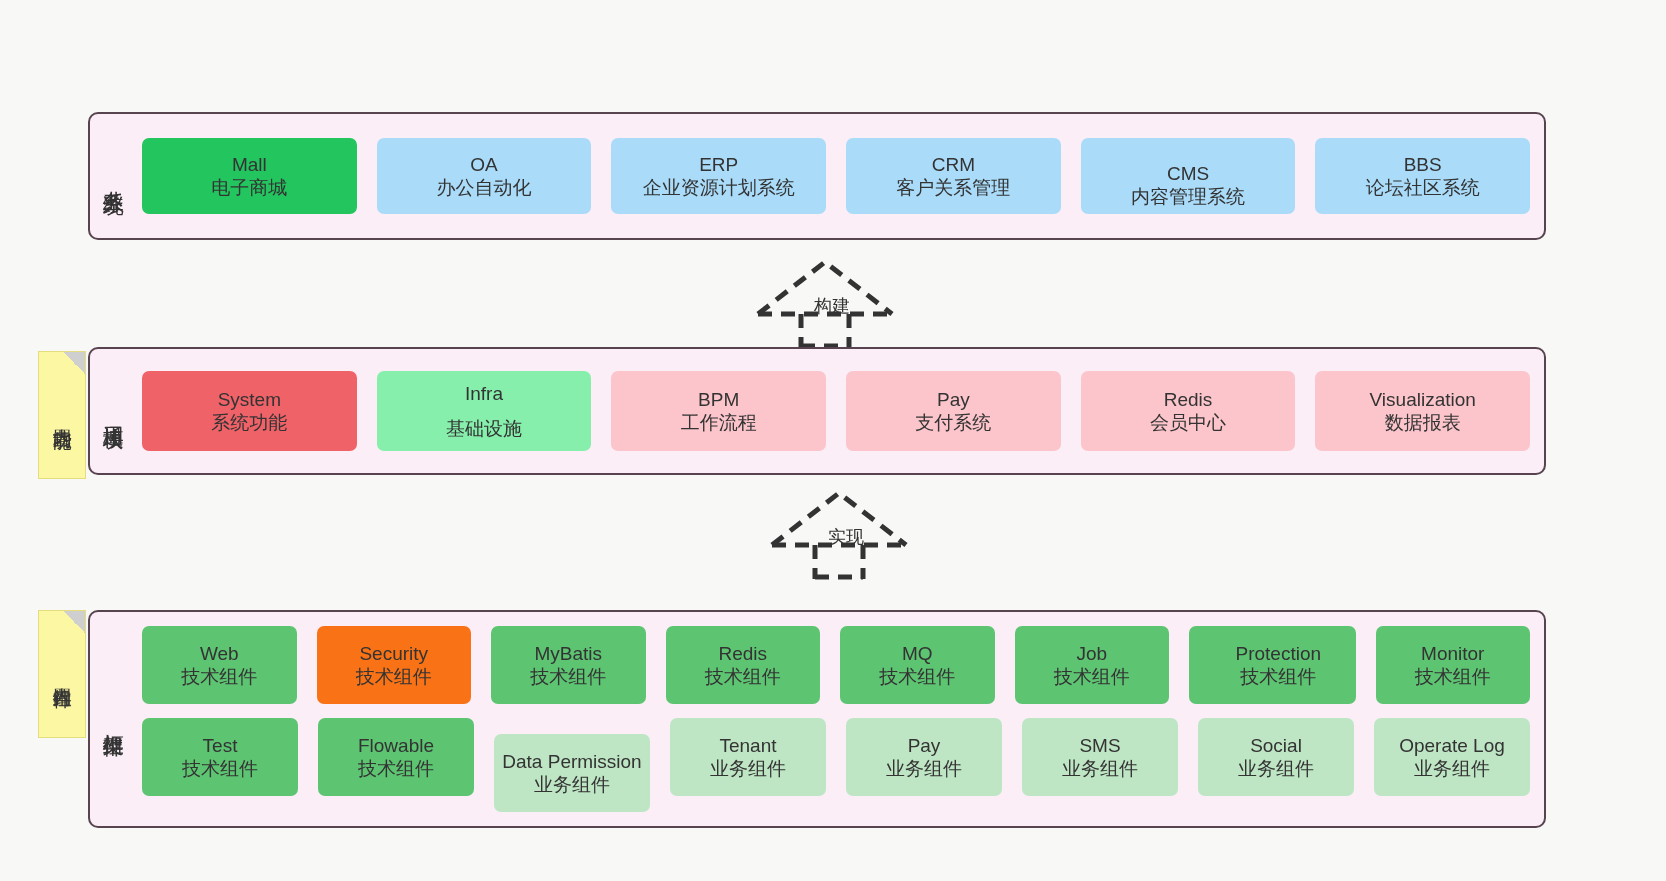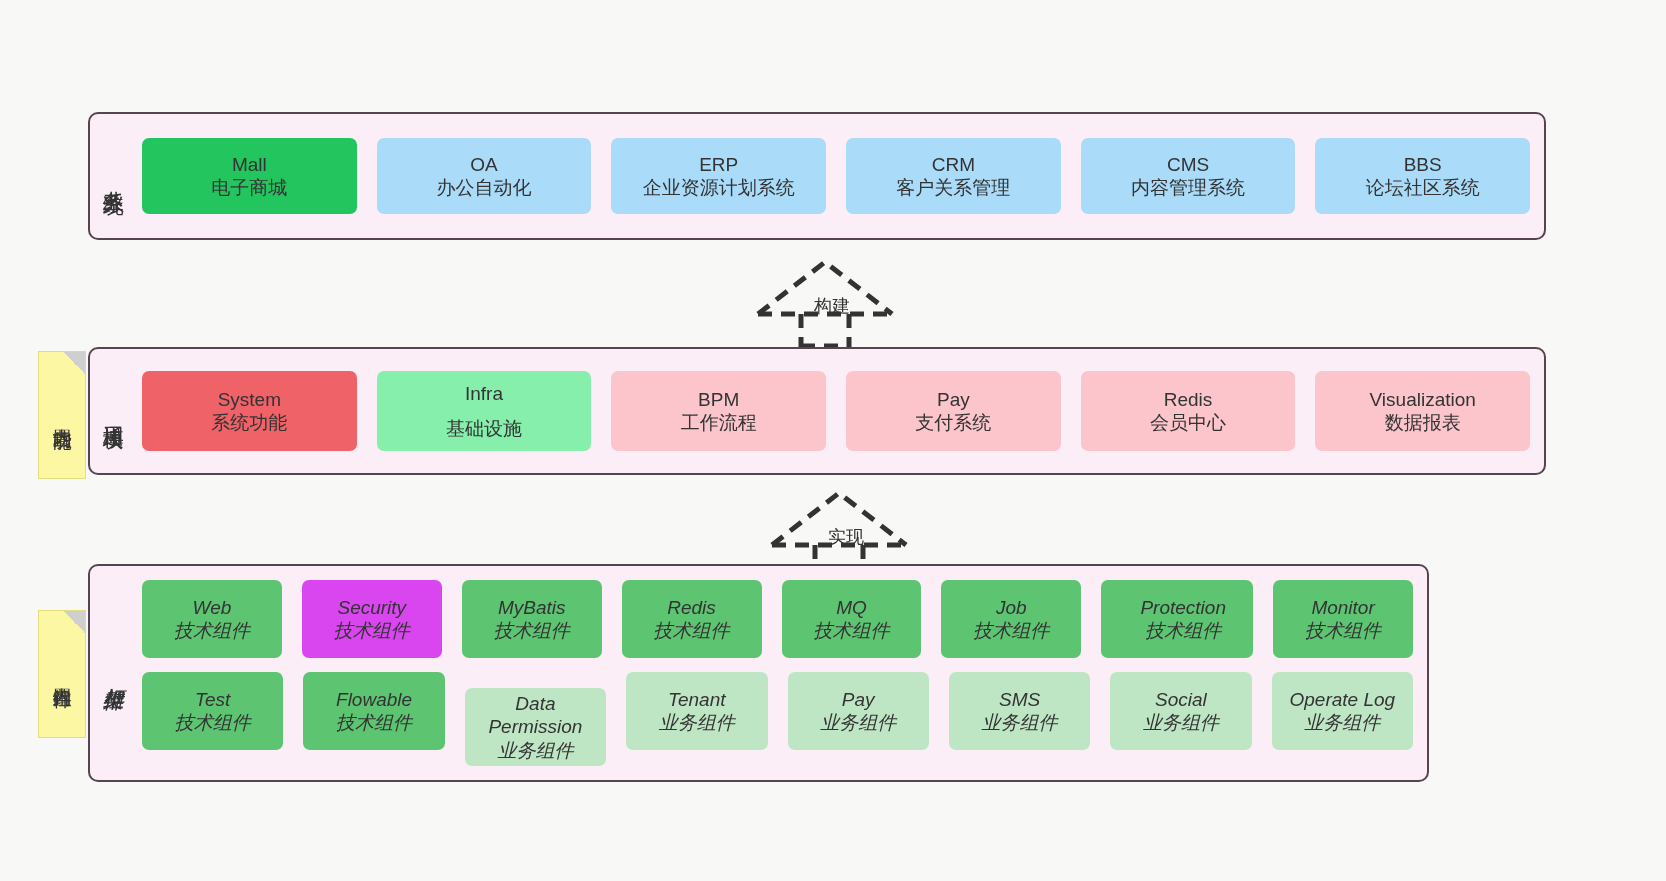--- a/index.html
+++ b/index.html
@@ -86,21 +86,21 @@
   #layer-business .cell { height: 76px; background: #aadcfa; }
 
   
   #layer-common {
     left: 88px;  top: 347px;  width: 1458px; height: 128px;
   }
   #layer-common .cell { height: 80px; }
 
   
   #layer-framework {
-    left: 88px;  top: 564px;  width: 1341px; height: 218px; font-style: italic;
+    left: 88px;  top: 610px;  width: 1458px; height: 218px;
   }
   #layer-framework .cell { height: 78px; }
 
   
   .note {
     position: absolute;
     background: #fbf7a3;
     border: 1px solid #e4dd7e;
     box-sizing: border-box;
     display: flex;
@@ -158,21 +158,21 @@
           <span class="t2">办公自动化</span>
         </div>
         <div class="cell" style="background: rgb(170, 220, 250);">
           <span class="t1">ERP</span>
           <span class="t2">企业资源计划系统</span>
         </div>
         <div class="cell" style="background: rgb(170, 220, 250);">
           <span class="t1">CRM</span>
           <span class="t2">客户关系管理</span>
         </div>
-        <div class="cell" style="background: rgb(170, 220, 250);">
+        <div class="cell" style="background: rgb(170, 220, 250); justify-content: flex-end;">
           <span class="t1">CMS</span>
           <span class="t2">内容管理系统</span>
         </div>
         <div class="cell" style="background: rgb(170, 220, 250);">
           <span class="t1">BBS</span>
           <span class="t2">论坛社区系统</span>
         </div>
       </div>
     </div>
   </div>
@@ -239,21 +239,21 @@
 
   <div class="layer" id="layer-framework">
     <div class="layer-title">框架组件</div>
     <div class="layer-body">
 
       <div class="row">
         <div class="cell" style="background: rgb(93, 196, 114);">
           <span class="t1">Web</span>
           <span class="t2">技术组件</span>
         </div>
-        <div class="cell" style="background: #d946ef;">
+        <div class="cell" style="background: #f97316;">
           <span class="t1">Security</span>
           <span class="t2">技术组件</span>
         </div>
         <div class="cell" style="background: rgb(93, 196, 114);">
           <span class="t1">MyBatis</span>
           <span class="t2">技术组件</span>
         </div>
         <div class="cell" style="background: rgb(93, 196, 114);">
           <span class="t1">Redis</span>
           <span class="t2">技术组件</span>

